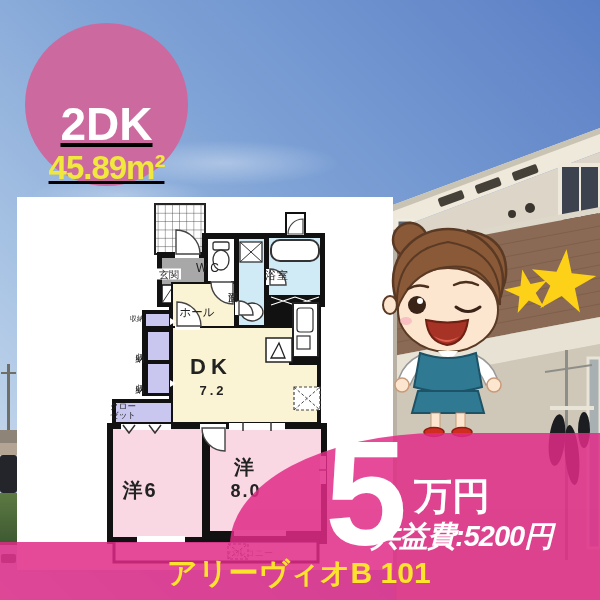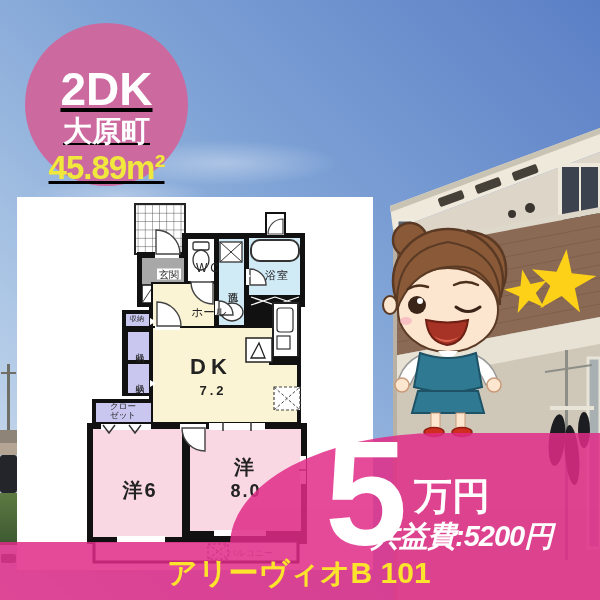--- a/index.html
+++ b/index.html
@@ -17,21 +17,21 @@
   #street{left:0;top:360px;width:17px;height:185px;}
   #street .pole{position:absolute;left:7px;top:4px;width:3px;height:70px;background:#6f6f68;}
   #street .arm{position:absolute;left:1px;top:12px;width:15px;height:2px;background:#6f6f68;}
   #street .roof1{position:absolute;left:0;top:70px;width:17px;height:13px;background:#8f8478;}
   #street .roof2{position:absolute;left:0;top:83px;width:17px;height:12px;background:#b3a494;}
   #street .car{position:absolute;left:0;top:95px;width:17px;height:38px;background:#23252b;border-radius:3px;}
   #street .carwin{position:absolute;left:1px;top:99px;width:15px;height:9px;background:#4a5560;border-radius:2px;}
   #street .bush{position:absolute;left:0;top:133px;width:17px;height:52px;
     background:linear-gradient(#5d7a43,#3c5830);}
   
-  #plan-panel{left:17px;top:197px;width:356px;height:373px;background:#ffffff;}
+  #plan-panel{left:17px;top:197px;width:356px;height:373px;background:#ffffff;padding-left:20px;}
   .plabel{position:absolute;transform:translate(-50%,-50%);color:#222;white-space:nowrap;line-height:1.1;}
   .vtext{writing-mode:vertical-rl;text-orientation:upright;letter-spacing:1px;white-space:nowrap;}
   .pre{white-space:pre-line;text-align:center;}
   
   #pink-group{left:0;top:0;width:600px;height:600px;opacity:.85;pointer-events:none;}
   #pink-bar{position:absolute;left:0;top:542px;width:600px;height:58px;background:#e02b87;}
   #pink-shape{position:absolute;left:230px;top:433px;width:370px;height:167px;background:#e02b87;
     border-top-left-radius:210px 112px;}
   
   #rent-value{left:325px;top:420px;font-size:148px;line-height:1;font-weight:bold;color:#fff;}
@@ -206,21 +206,21 @@
         <polygon points="133,121 139,124.5 133,128"></polygon>
         <polygon points="133,183 139,186.5 133,190"></polygon>
         <polygon points="229,76 234,79 229,82"></polygon>
       </g>
     </svg>
     
     <div class="plabel" style="left:152px;top:77px;font-size:10px;background:#fff;padding:0 2px">玄関</div>
     <div class="plabel" style="left:192px;top:72px;font-size:12px;letter-spacing:3px">WC</div>
     <div class="plabel vtext" style="left:216px;top:88px;font-size:10px">洗面</div>
     <div class="plabel" style="left:260px;top:78px;font-size:11px;letter-spacing:1px">浴室</div>
-    <div class="plabel" style="left:192px;top:115px;font-size:11.5px">ホール</div>
+    <div class="plabel" style="left:180px;top:115px;font-size:11.5px">ホール</div>
     <div class="plabel" style="left:120px;top:122px;font-size:7px">収納</div>
     <div class="plabel vtext" style="left:122px;top:150px;font-size:9px">収納</div>
     <div class="plabel vtext" style="left:122px;top:181px;font-size:9px">収納</div>
     <div class="plabel pre" style="left:106px;top:214px;font-size:8.5px">クロー
 ゼット</div>
     <div class="plabel" style="left:194px;top:170px;font-size:22px;font-weight:bold;letter-spacing:5px">DK</div>
     <div class="plabel" style="left:196px;top:194px;font-size:13px;font-weight:bold;letter-spacing:3px">7.2</div>
     <div class="plabel" style="left:123px;top:293px;font-size:20px;font-weight:bold;letter-spacing:2px">洋6</div>
     <div class="plabel" style="left:227px;top:270px;font-size:20px;font-weight:bold">洋</div>
     <div class="plabel" style="left:229px;top:295px;font-size:18px;font-weight:bold;letter-spacing:2px">8.0</div>
@@ -273,17 +273,16 @@
     <div id="pink-bar"></div>
   </div>
 
   <div class="abs" id="rent-value">5</div>
   <div class="abs" id="rent-unit">万円</div>
   <div class="abs" id="common-fee">共益費:5200円</div>
   <div class="abs" id="property-name">アリーヴィオB 101</div>
 
   <div class="abs" id="badge">
     <div class="l1">2DK</div>
-    <div class="l2">大原町</div>
     <div class="l3">45.89m²</div>
   </div>
 
 </div>
 
 </body></html>

